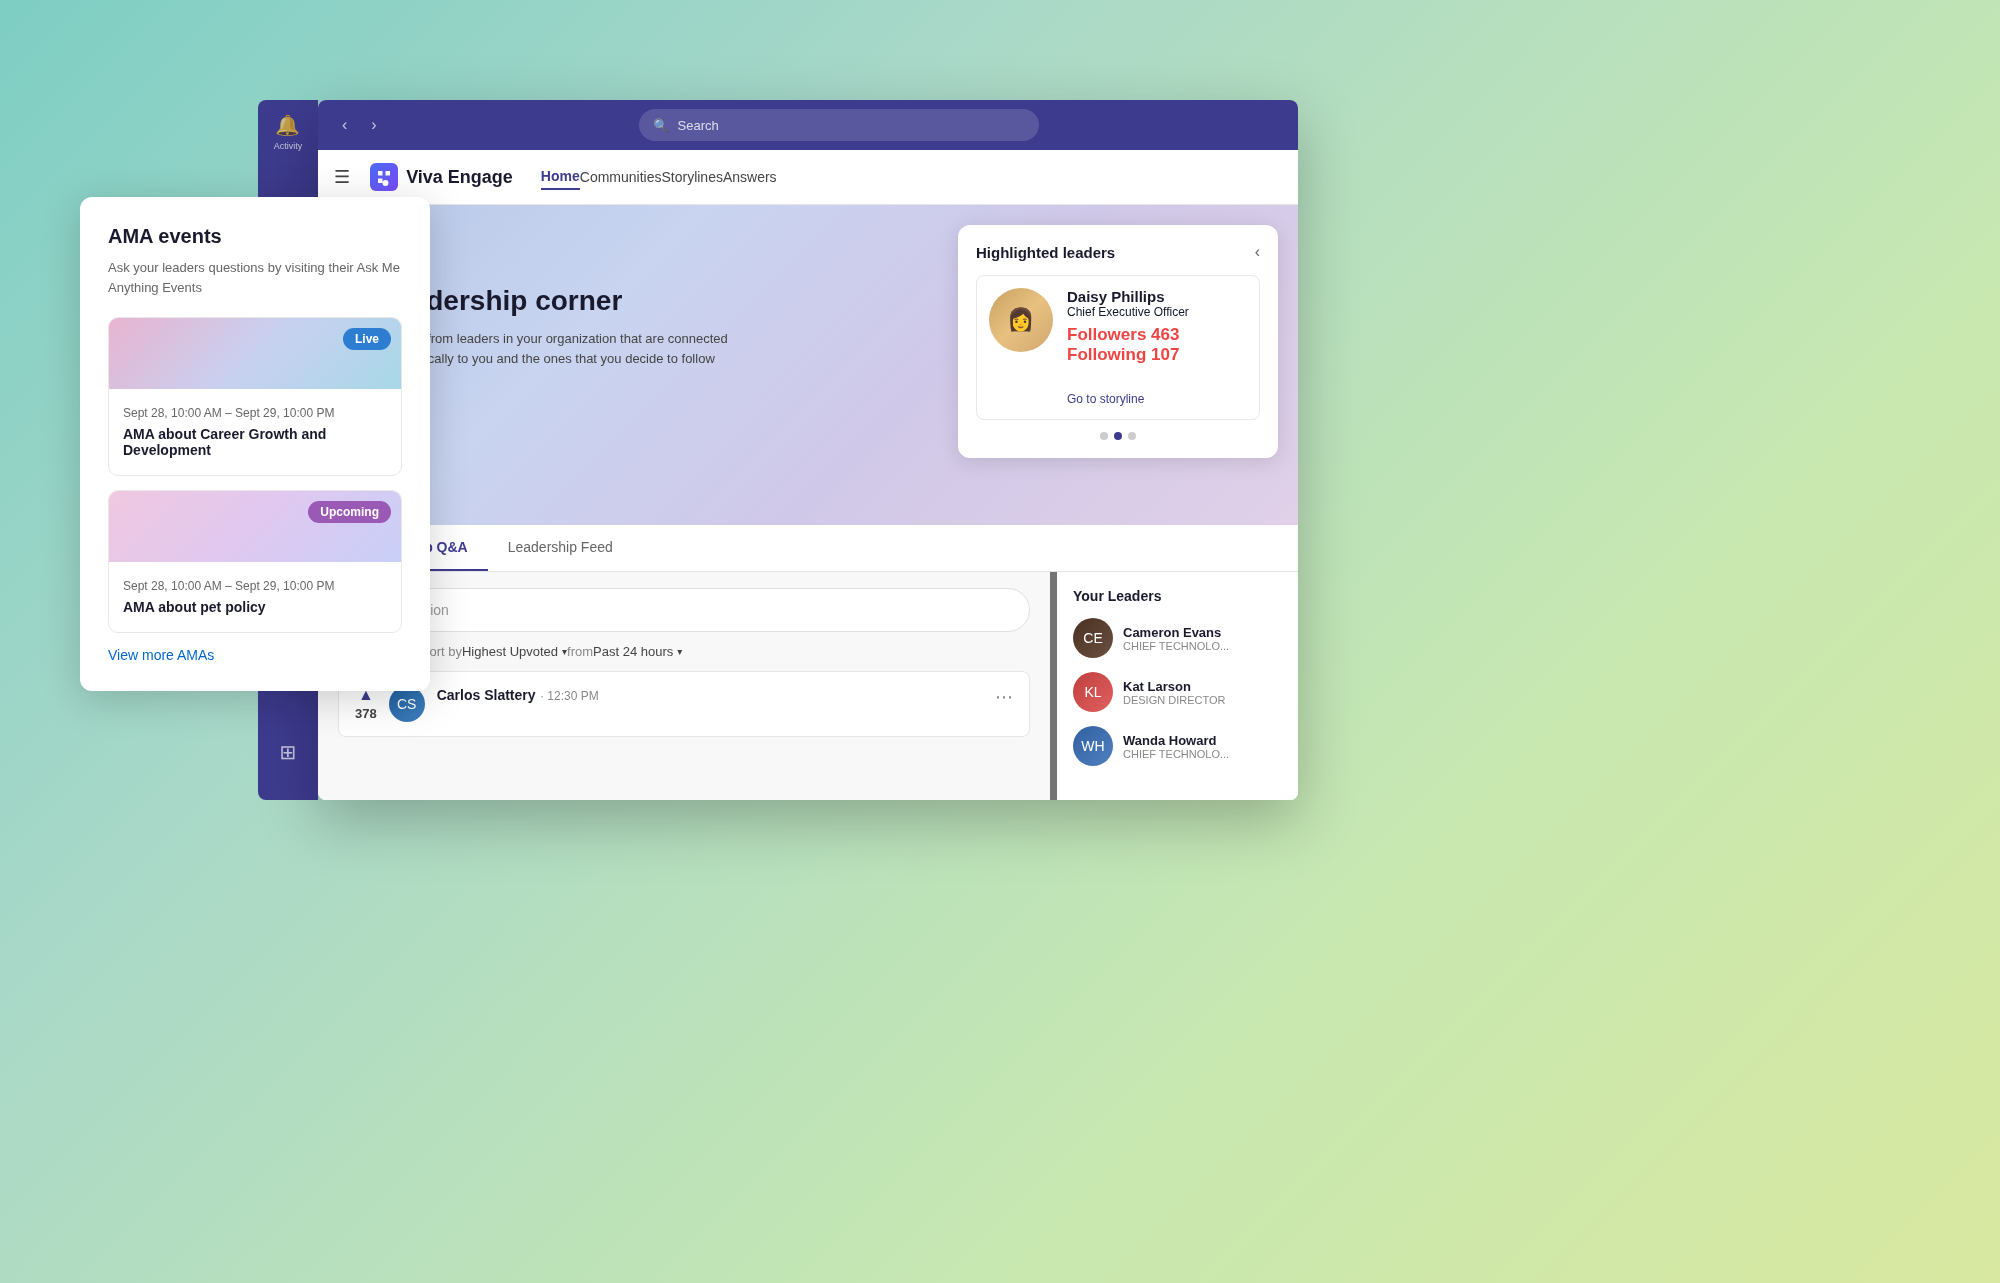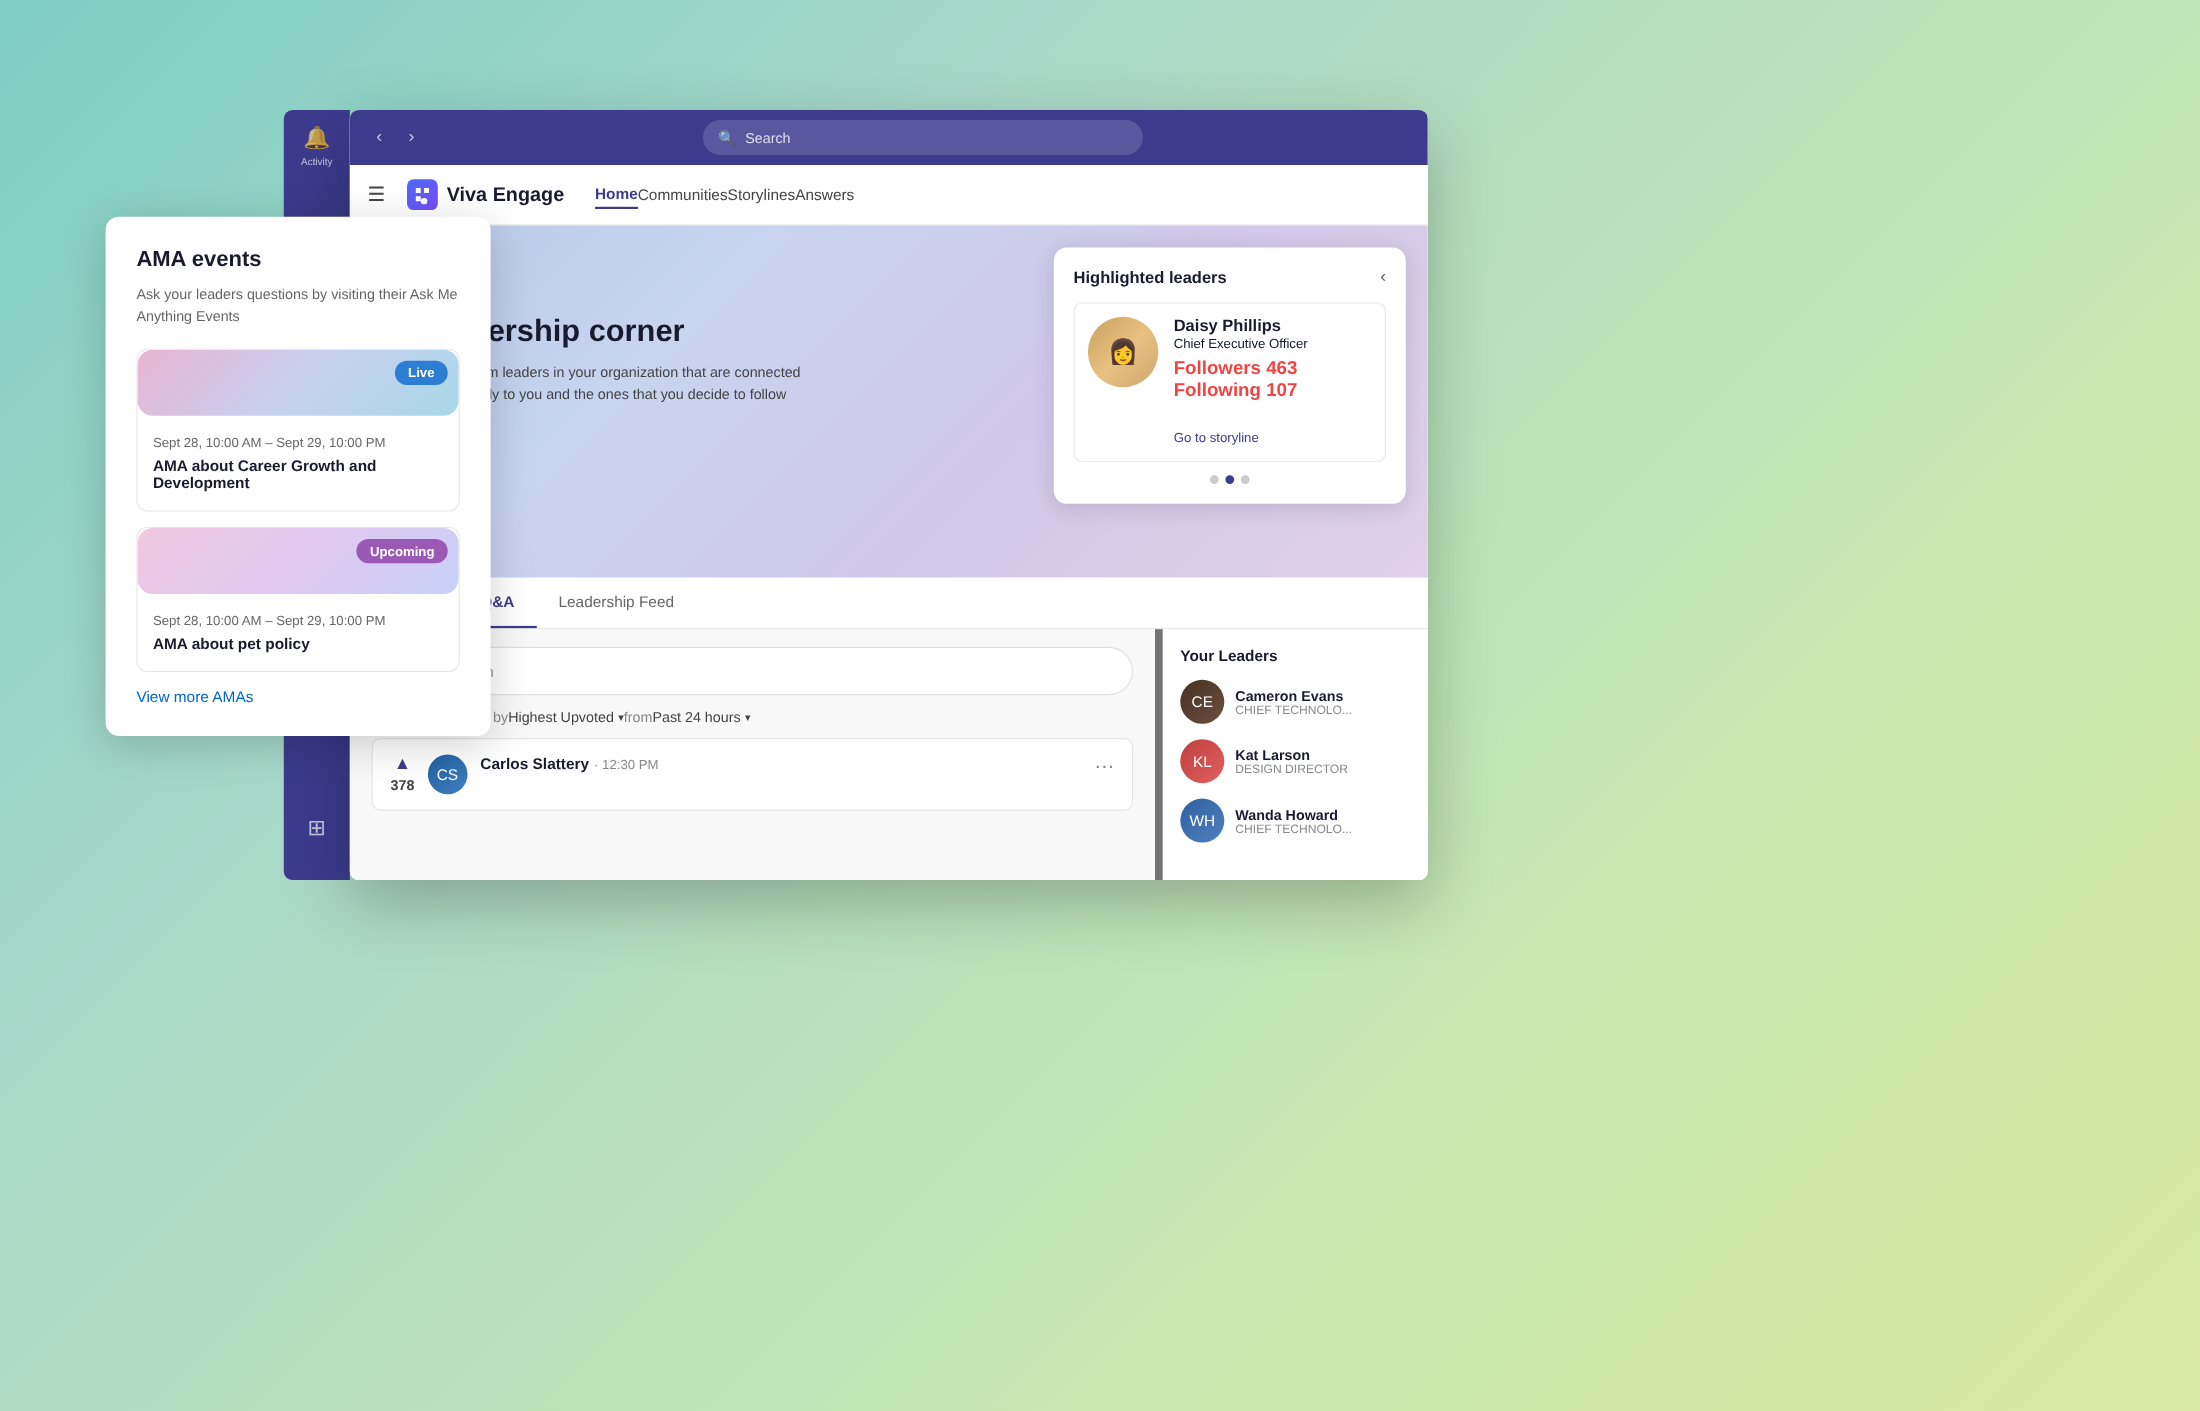--- a/index.html
+++ b/index.html
@@ -419,21 +419,21 @@
       font-size: 20px;
     }
     .sidebar-icon-label {
       font-size: 9px;
       color: rgba(255,255,255,0.7);
     }
 
     
     .ama-popup {
       position: absolute;
-      left: 96px;
+      left: 80px;
       top: 197px;
       width: 350px;
       background: #fff;
       border-radius: 12px;
       padding: 28px;
       box-shadow: 0 8px 40px rgba(0,0,0,0.18);
       z-index: 10;
     }
     .ama-title {
       font-size: 20px;
@@ -447,23 +447,22 @@
       line-height: 1.5;
       margin-bottom: 20px;
     }
     .ama-event-card {
       border: 1px solid #e8e8e8;
       border-radius: 10px;
       overflow: hidden;
       margin-bottom: 14px;
     }
     .ama-event-banner {
-      height: 60px;
+      height: 71px;
       position: relative;
-      border-radius: 14px;
     }
     .ama-event-banner.live-banner {
       background: linear-gradient(135deg, #e8b4d0 0%, #c8d0f0 50%, #a8d8e8 100%);
     }
     .ama-event-banner.upcoming-banner {
       background: linear-gradient(135deg, #f0c8e0 0%, #e0c8f0 50%, #c8d0f8 100%);
     }
     .ama-badge {
       position: absolute;
       top: 10px;

